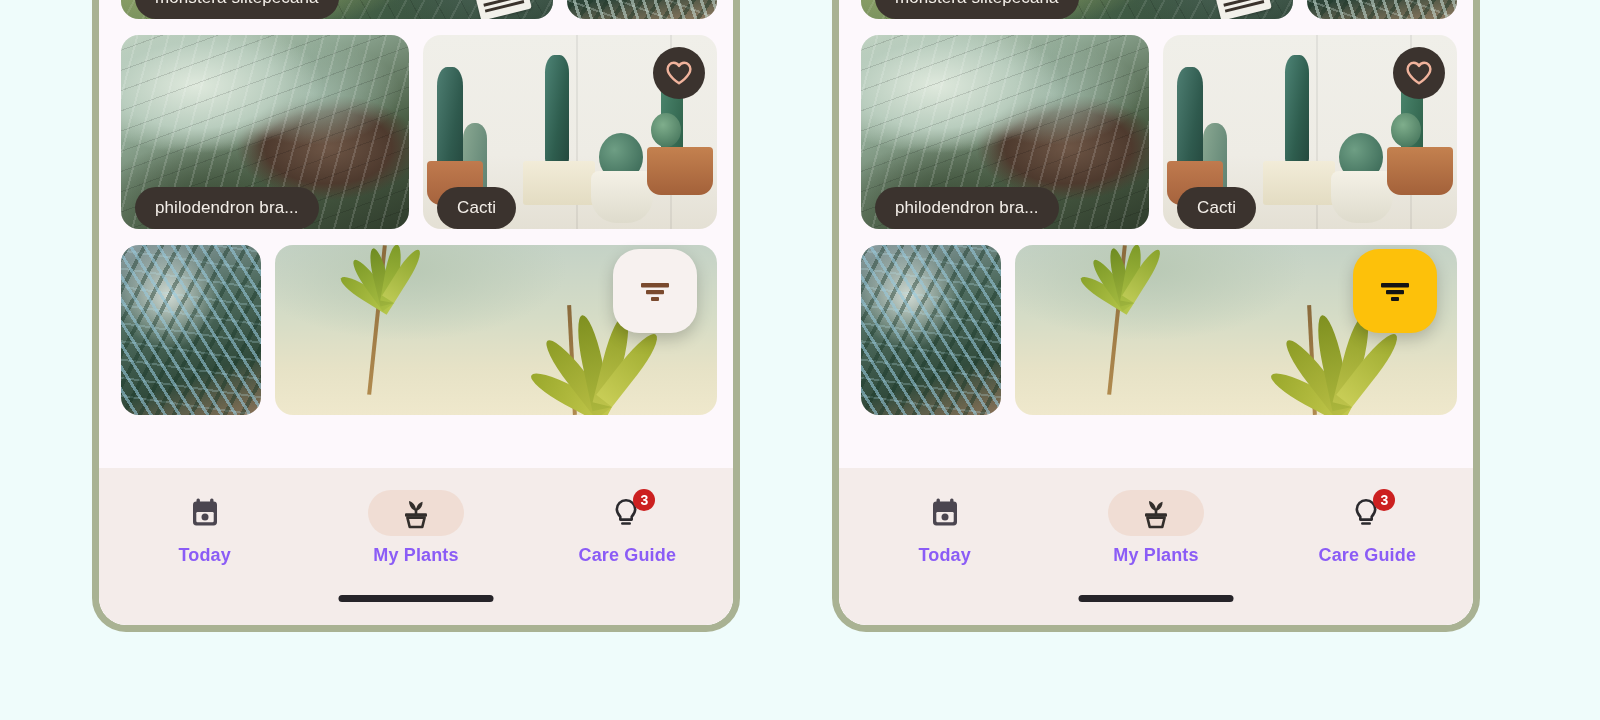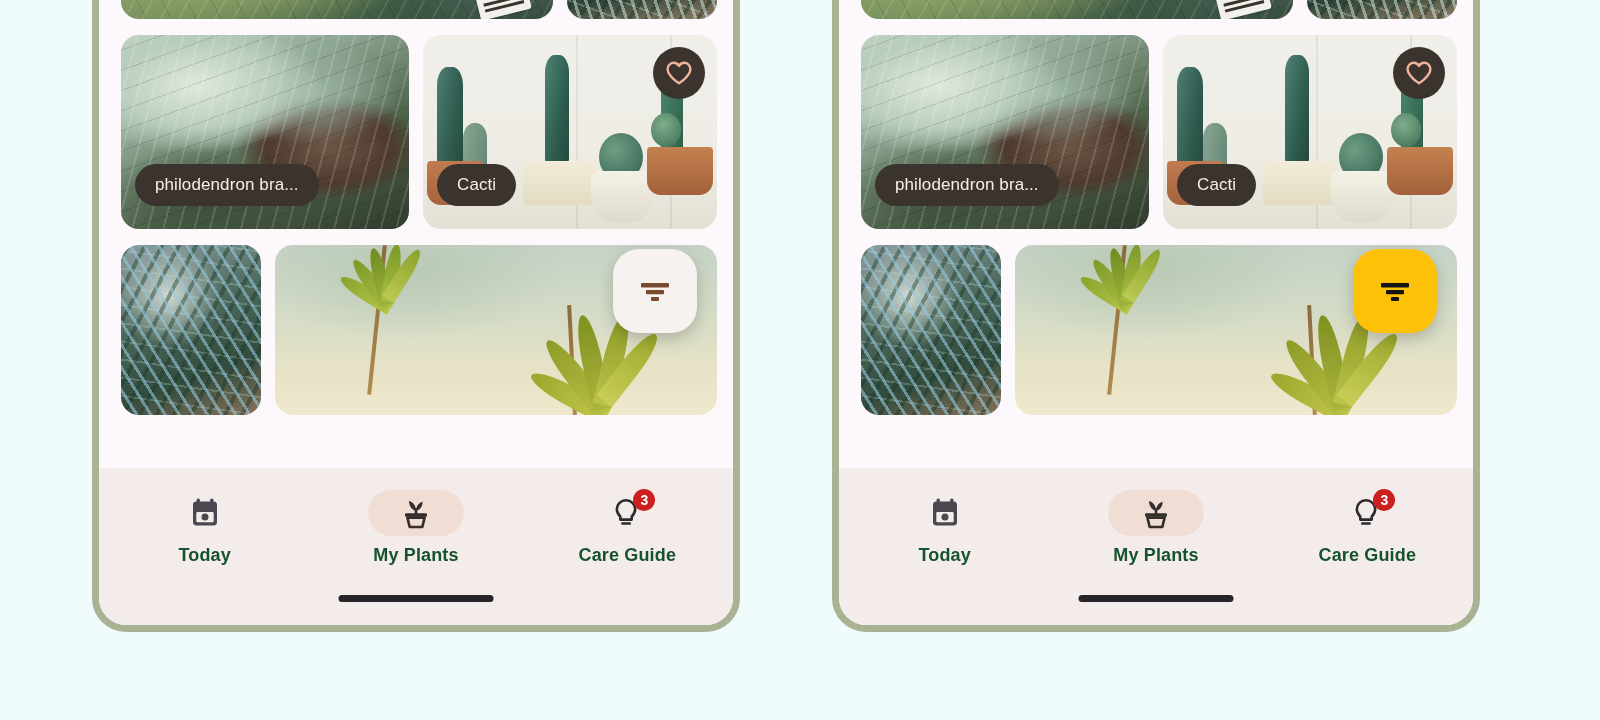--- a/index.html
+++ b/index.html
@@ -56,21 +56,21 @@
     overflow:hidden;
     flex:none;
   }
 
   .card .photo{position:absolute;inset:0;}
 
   
   .pill{
     position:absolute;
     left:14px;
-    bottom:23px;
+    bottom:0;
     background:#3b332e;
     color:#f4efe9;
     border-radius:26px;
     padding:11px 20px;
     font-size:17px;
     line-height:20px;
     white-space:nowrap;
     letter-spacing:.1px;
     max-width:calc(100% - 28px);
     overflow:hidden;
@@ -211,21 +211,21 @@
   }
   .nav-ico-wrap{
     width:96px;height:46px;
     border-radius:23px;
     display:flex;align-items:center;justify-content:center;
     position:relative;
   }
   .nav-ico-wrap.active{background:#f0ddd4;}
   .nav-label{
     font-size:18px;
-    color:#14532d;
+    color:#8b5cf6;
     font-weight:bold;
     letter-spacing:.15px;
   }
   .badge{
     position:absolute;
     top:-1px;right:20px;
     min-width:22px;height:22px;
     border-radius:11px;
     background:#cc2020;
     color:#fff;

